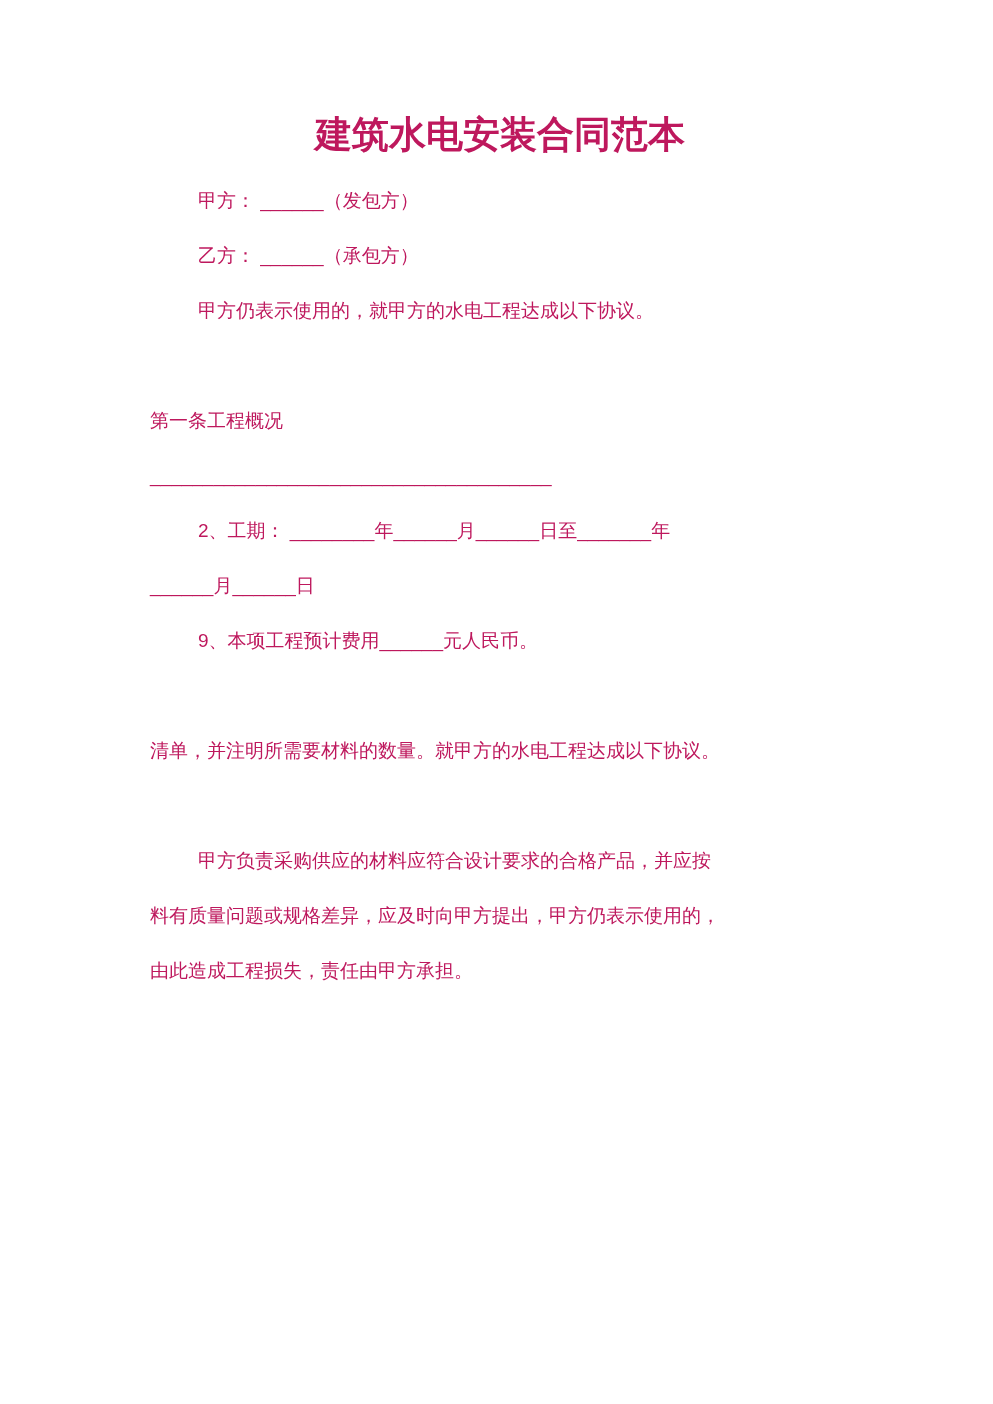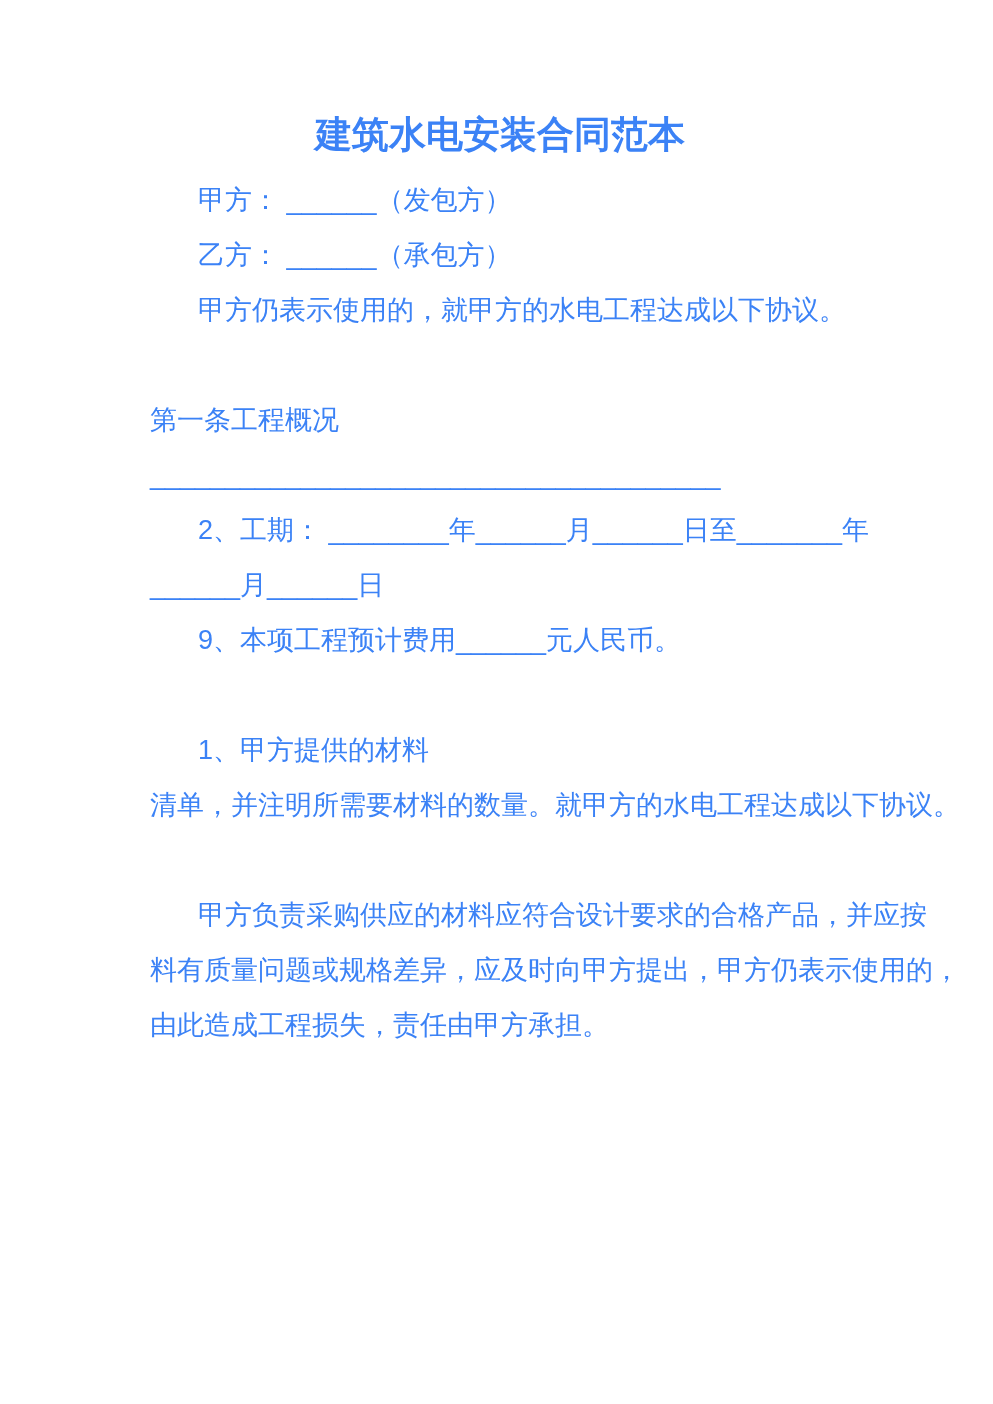--- a/index.html
+++ b/index.html
@@ -5,42 +5,42 @@
   html, body {
     margin: 0;
     padding: 0;
     background: #ffffff;
   }
   .page {
     position: relative;
     width: 993px;
     height: 1404px;
     background: #ffffff;
-    color: #3b82f6;
+    color: #be185d;
     font-family: "Liberation Sans", sans-serif;
     overflow: hidden;
   }
   .content {
     position: absolute;
     left: 150px;
     top: 96px;
     width: 700px;
   }
   .doc-title {
     height: 77px;
     line-height: 77px;
     font-size: 37px;
     font-weight: 700;
     text-align: center;
     white-space: pre;
   }
   .line {
     height: 55px;
     line-height: 55px;
-    font-size: 27px;
+    font-size: 19px;
     white-space: pre;
   }
   .indent { padding-left: 48px; }
   .flush  { padding-left: 0; }
   .blank  { height: 55px; }
 </style>
 </head>
 <body>
 
 <div class="page">
@@ -51,21 +51,20 @@
     <div class="line indent">甲方： ______（发包方）</div>
     <div class="line indent">乙方： ______（承包方）</div>
     <div class="line indent">甲方仍表示使用的，就甲方的水电工程达成以下协议。</div>
     <div class="line blank"></div>
     <div class="line flush">第一条工程概况</div>
     <div class="line flush">______________________________________</div>
     <div class="line indent">2、工期： ________年______月______日至_______年</div>
     <div class="line flush">______月______日</div>
     <div class="line indent">9、本项工程预计费用______元人民币。</div>
     <div class="line blank"></div>
-    <div class="line indent">1、甲方提供的材料</div>
     <div class="line flush">清单，并注明所需要材料的数量。就甲方的水电工程达成以下协议。</div>
     <div class="line blank"></div>
     <div class="line indent">甲方负责采购供应的材料应符合设计要求的合格产品，并应按</div>
     <div class="line flush">料有质量问题或规格差异，应及时向甲方提出，甲方仍表示使用的，</div>
     <div class="line flush">由此造成工程损失，责任由甲方承担。</div>
 
   </div>
 </div>
 
 </body></html>

